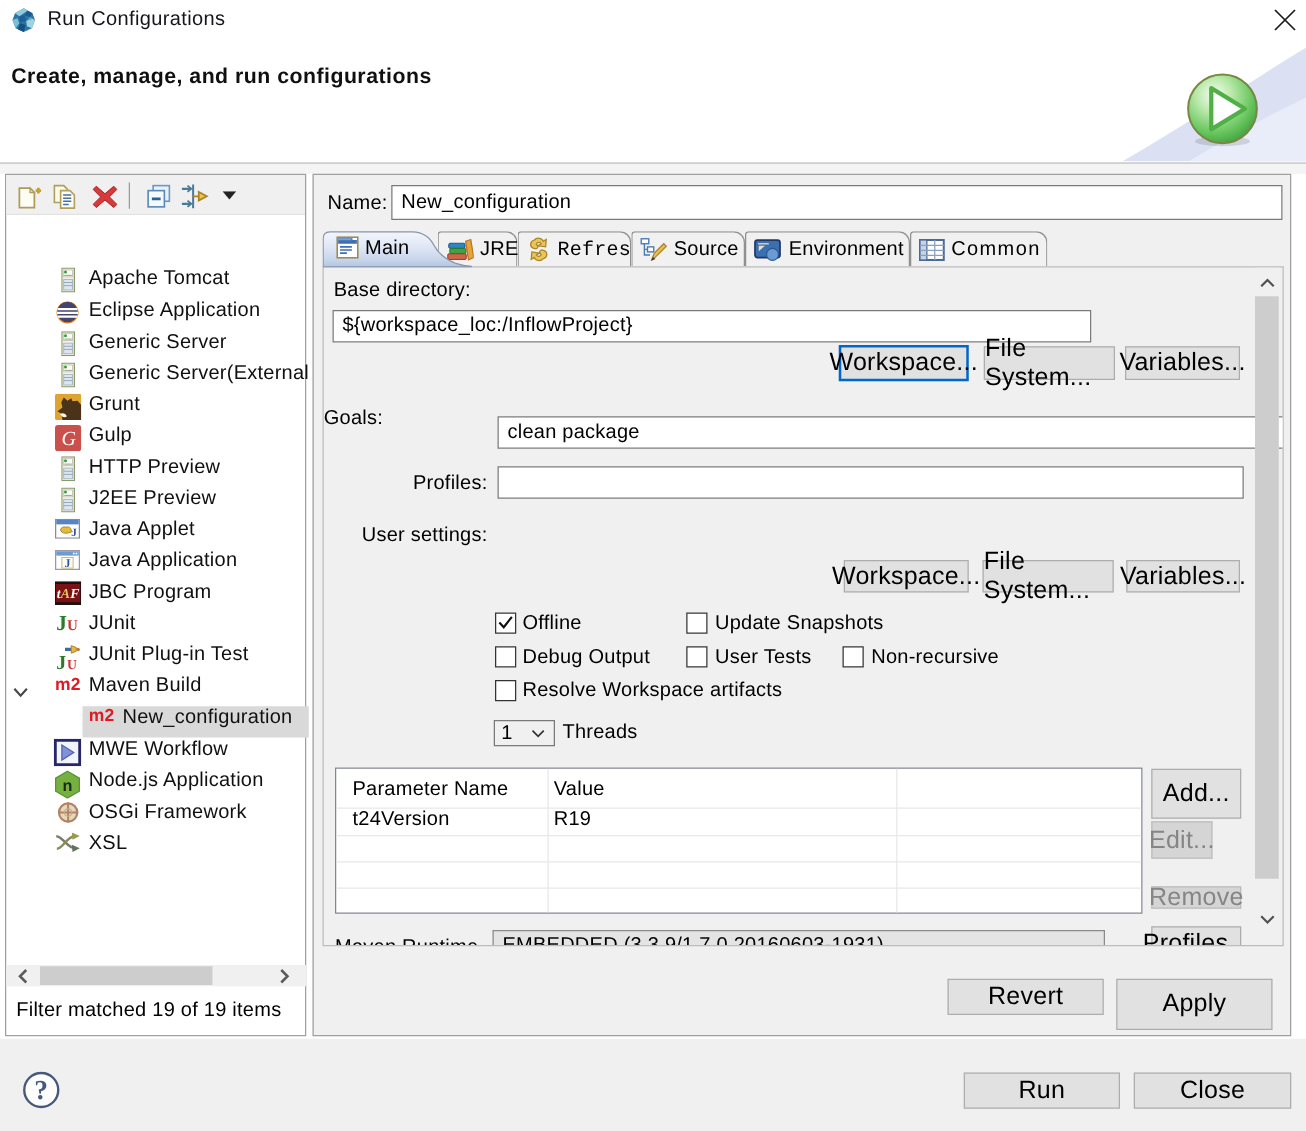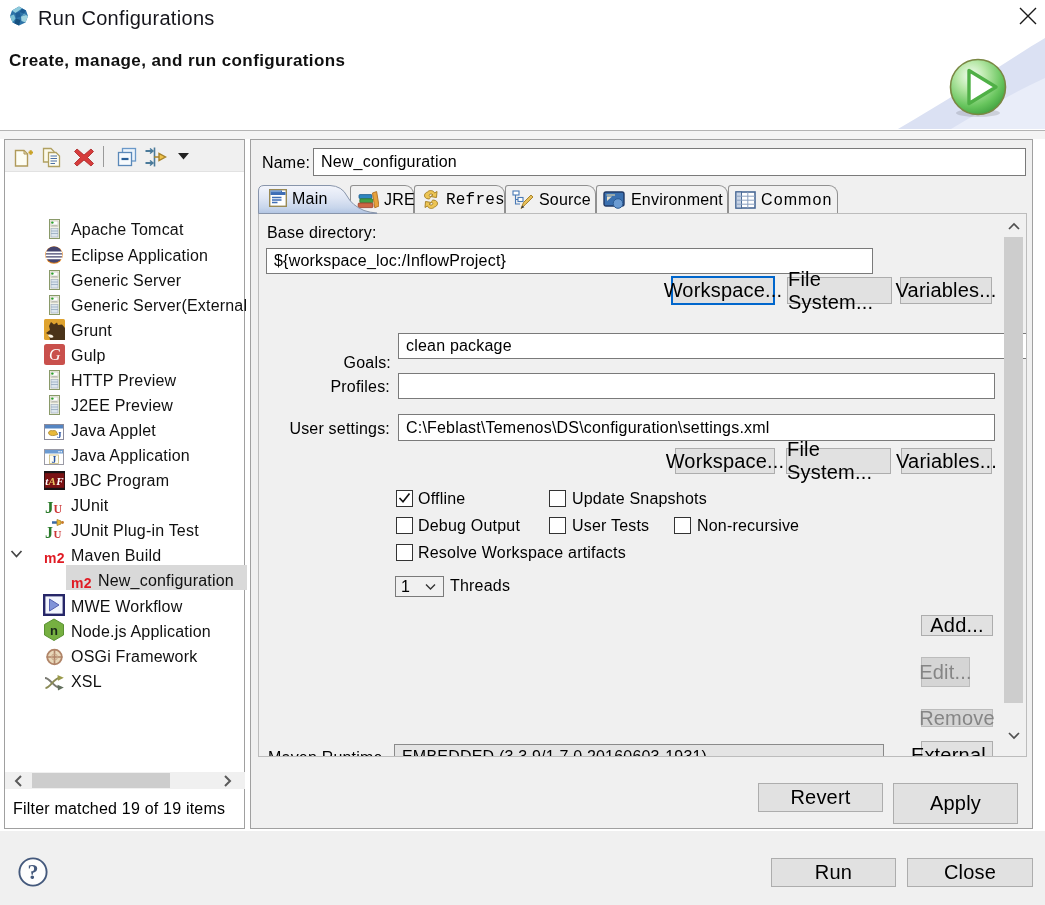--- a/index.html
+++ b/index.html
@@ -6,41 +6,41 @@
 body{width:1045px;height:905px;position:relative;background:#fff;
   font-family:"Liberation Sans",sans-serif;font-size:16px;letter-spacing:0.2px;color:#000;overflow:hidden;}
 .abs{position:absolute;}
 .btn{position:absolute;background:#e1e1e1;border:1px solid #adadad;
   display:flex;align-items:center;justify-content:center;font-size:20px;color:#000;box-sizing:border-box;}
 .btn.dis{background:#d5d5d5;border-color:#bcbcbc;color:#858585;}
 .input{position:absolute;background:#fff;border:1px solid #7a7a7a;box-sizing:border-box;
   font-size:16px;display:flex;align-items:center;padding-left:7px;}
 .lbl{position:absolute;font-size:16px;white-space:nowrap;}
 .cb{position:absolute;width:17px;height:17px;background:#fff;border:1px solid #333;box-sizing:border-box;}
-.row{position:absolute;height:25px;display:flex;align-items:flex-end;white-space:nowrap;font-size:16px;color:#101010;}
+.row{position:absolute;height:25px;display:flex;align-items:flex-start;white-space:nowrap;font-size:16px;color:#101010;}
 .row .ic{width:24px;min-width:24px;display:inline-flex;justify-content:center;align-items:center;margin-right:5px;}
 .tab{position:absolute;top:185px;height:28px;box-sizing:border-box;background:#f1f1f1;
   border:1px solid #909090;border-bottom:none;border-radius:3px 9px 0 0;
   display:flex;align-items:center;padding:0 8px 0 6px;font-size:16px;letter-spacing:0.2px;}
 .tab svg{margin-right:5px;flex-shrink:0;}
 </style>
 </head>
 <body>
 
 <svg class="abs" style="left:9px;top:5px" width="20" height="22" viewBox="0 0 20 22">
  <path d="M3 5.5 L10 1.5 L17 5.5 L19 11 L16.5 17.5 L10 20.5 L3.5 17.5 L1 11 Z" fill="#2c73a8"></path>
  <path d="M3 5.5 L10 1.5 L13 3.5 L6.5 8 Z" fill="#8ecbdc"></path>
  <path d="M13 3.5 L17 5.5 L15 8.5 L10.5 7 Z" fill="#1a5a92"></path>
  <path d="M6.5 8 L10.5 7 L12 11.5 L7 13 Z" fill="#1f5f96"></path>
  <path d="M1 11 L5 9.5 L6.5 13.5 L3.5 17.5 Z" fill="#7cc0d4"></path>
  <path d="M12 11.5 L17 10 L19 11 L16.5 17.5 L12.5 16 Z" fill="#9fd3df"></path>
  <path d="M7 13.5 L11.5 15 L10 20.5 L5.5 18.5 Z" fill="#16507f"></path>
  <path d="M15 8.5 L19 11 L17 10 L12.5 11.5 Z" fill="#66a8c8"></path>
 </svg>
-<div class="lbl" style="left:38px;top:7px;font-size:20px;letter-spacing:0.3px;color:#15151c">Run Configurations</div>
+<div class="lbl" style="left:38px;top:7px;font-size:16px;letter-spacing:0.3px;color:#15151c">Run Configurations</div>
 <svg class="abs" style="left:1019px;top:7px" width="18" height="18" viewBox="0 0 18 18">
  <path d="M1 1 L17 17 M17 1 L1 17" stroke="#1a1a1a" stroke-width="1.4" fill="none"></path>
 </svg>
 
 <svg class="abs" style="left:893px;top:30px" width="152" height="100" viewBox="0 0 152 100">
  <path d="M152 8 C 112 32 62 66 5 99 L152 99 Z" fill="#dbe1f3"></path>
  <path d="M152 48 C 118 64 88 81 58 99 L152 99 Z" fill="#e9edf9"></path>
 </svg>
 <div class="lbl" style="left:9px;top:51px;font-weight:bold;font-size:17px;letter-spacing:0.4px;color:#101010">Create, manage, and run configurations</div>
 <svg class="abs" style="left:946px;top:57px" width="66" height="62" viewBox="0 0 66 62">
@@ -303,26 +303,25 @@
     </div>
 </div>
 
 <div class="abs" style="left:258px;top:213px;width:769px;height:544px;border:1px solid #bcbcbc;background:#f0f0f0;box-sizing:border-box;overflow:hidden" id="page">
  <div class="lbl" style="left:8px;top:10px">Base directory:</div>
  <div class="input" style="left:7px;top:34px;width:607px;height:26px">${workspace_loc:/InflowProject}</div>
  <div class="btn" style="left:412px;top:62px;width:104px;height:29px;border:2px solid #0066cc">Workspace...</div>
  <div class="btn" style="left:528px;top:63px;width:105px;height:27px">File System...</div>
  <div class="btn" style="left:641px;top:63px;width:92px;height:27px">Variables...</div>
 
- <div class="lbl" style="left:0;top:140px;width:132px;text-align:right">Goals:</div>
+ <div class="lbl" style="left:0;top:112px;width:132px;text-align:left">Goals:</div>
  <div class="input" style="left:139px;top:119px;width:661px;height:26px">clean package</div>
  <div class="lbl" style="left:0;top:164px;width:131px;text-align:right">Profiles:</div>
  <div class="input" style="left:139px;top:159px;width:597px;height:26px"></div>
  <div class="lbl" style="left:0;top:206px;width:131px;text-align:right">User settings:</div>
- <div class="input" style="left:139px;top:200px;width:597px;height:27px">C:\Feblast\Temenos\DS\configuration\settings.xml</div>
  <div class="btn" style="left:416px;top:234px;width:100px;height:26px">Workspace...</div>
  <div class="btn" style="left:527px;top:234px;width:105px;height:26px">File System...</div>
  <div class="btn" style="left:642px;top:234px;width:91px;height:26px">Variables...</div>
 
  <div class="cb" style="left:137px;top:276px"></div>
  <svg class="abs" style="left:139px;top:278px" width="13" height="12" viewBox="0 0 13 12">
       <path d="M1.5 6 L5 9.8 L11.5 1.5" fill="none" stroke="#111" stroke-width="1.7"></path>
     </svg>
  <div class="lbl" style="left:159px;top:276px">Offline</div>
  <div class="cb" style="left:290px;top:276px"></div>
@@ -336,27 +335,39 @@
  <div class="cb" style="left:137px;top:330px"></div>
  <div class="lbl" style="left:159px;top:330px">Resolve Workspace artifacts</div>
 
  <div class="abs" style="left:136px;top:362px;width:49px;height:21px;background:#f0f0f0;border:1px solid #7a7a7a;box-sizing:border-box"></div>
  <div class="lbl" style="left:142px;top:364px">1</div>
  <svg class="abs" style="left:166px;top:369px" width="11" height="8" viewBox="0 0 11 8">
       <path d="M1 1.5 L5.5 6 L10 1.5" fill="none" stroke="#333" stroke-width="1.4"></path>
     </svg>
  <div class="lbl" style="left:191px;top:363px">Threads</div>
 
- <div class="btn" style="left:662px;top:401px;width:72px;height:21px">Add...</div>
+ <div class="abs" style="left:9px;top:400px;width:646px;height:117px;background:#fff;border:1px solid #828790;box-sizing:border-box">
+  <div class="lbl" style="left:13px;top:8px">Parameter Name</div>
+  <div class="lbl" style="left:174px;top:8px">Value</div>
+  <div class="lbl" style="left:13px;top:32px">t24Version</div>
+  <div class="lbl" style="left:174px;top:32px">R19</div>
+  <div class="abs" style="left:0;top:31px;width:644px;height:1px;background:#e8e8e8"></div>
+  <div class="abs" style="left:0;top:53px;width:644px;height:1px;background:#e8e8e8"></div>
+  <div class="abs" style="left:0;top:74px;width:644px;height:1px;background:#e8e8e8"></div>
+  <div class="abs" style="left:0;top:95px;width:644px;height:1px;background:#e8e8e8"></div>
+  <div class="abs" style="left:169px;top:0;width:1px;height:115px;background:#e8e8e8"></div>
+  <div class="abs" style="left:448px;top:0;width:1px;height:115px;background:#e8e8e8"></div>
+ </div>
+ <div class="btn" style="left:662px;top:401px;width:72px;height:40px">Add...</div>
  <div class="btn dis" style="left:662px;top:443px;width:49px;height:30px">Edit...</div>
  <div class="btn dis" style="left:662px;top:495px;width:72px;height:18px">Remove</div>
 
  <div class="lbl" style="left:9px;top:535px">Maven Runtime</div>
  <div class="abs" style="left:135px;top:530px;width:490px;height:26px;background:#e4e4e4;border:1px solid #8a8a8a;box-sizing:border-box;font-size:16px;padding-left:7px;display:flex;align-items:center">EMBEDDED (3.3.9/1.7.0.20160603-1931)</div>
- <div class="btn" style="left:662px;top:527px;width:72px;height:29px">External...</div>
+ <div class="btn" style="left:662px;top:527px;width:72px;height:29px">Profiles...</div>
 
  <div class="abs" style="left:745px;top:0;width:19px;height:531px;background:#f0f0f0"></div>
  <svg class="abs" style="left:749px;top:8px" width="12" height="9" viewBox="0 0 12 9">
       <path d="M1 7 L6 2 L11 7" fill="none" stroke="#505050" stroke-width="1.7"></path>
     </svg>
  <div class="abs" style="left:745px;top:23px;width:19px;height:466px;background:#cdcdcd"></div>
  <svg class="abs" style="left:749px;top:517px" width="12" height="9" viewBox="0 0 12 9">
       <path d="M1 2 L6 7 L11 2" fill="none" stroke="#505050" stroke-width="1.7"></path>
     </svg>
 </div>

